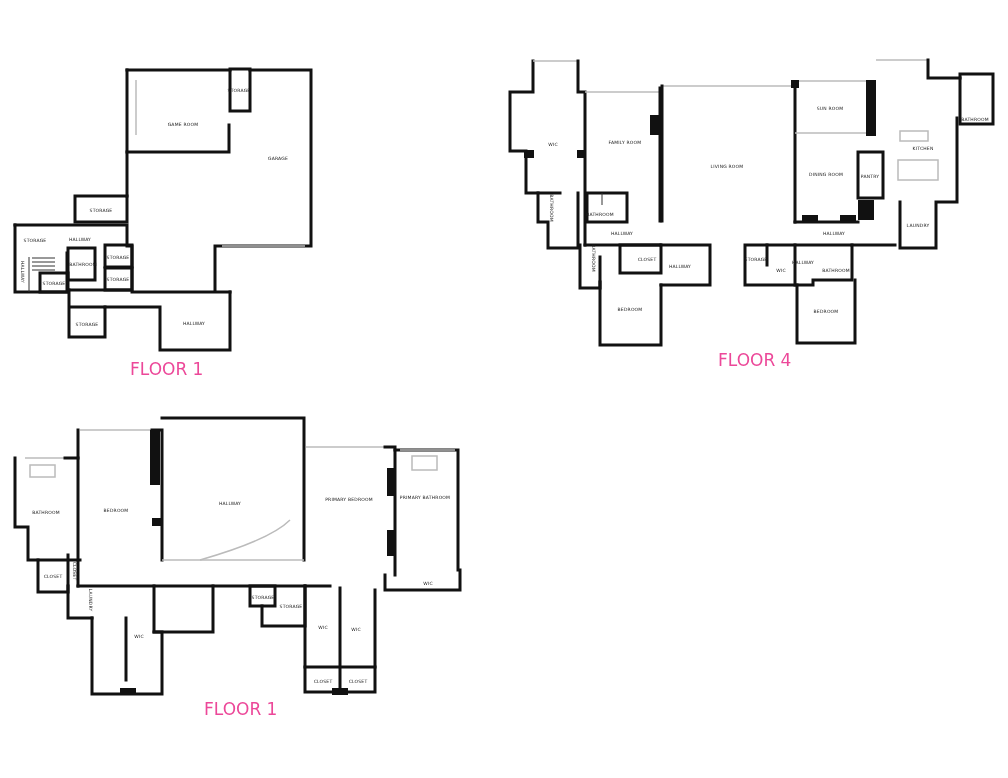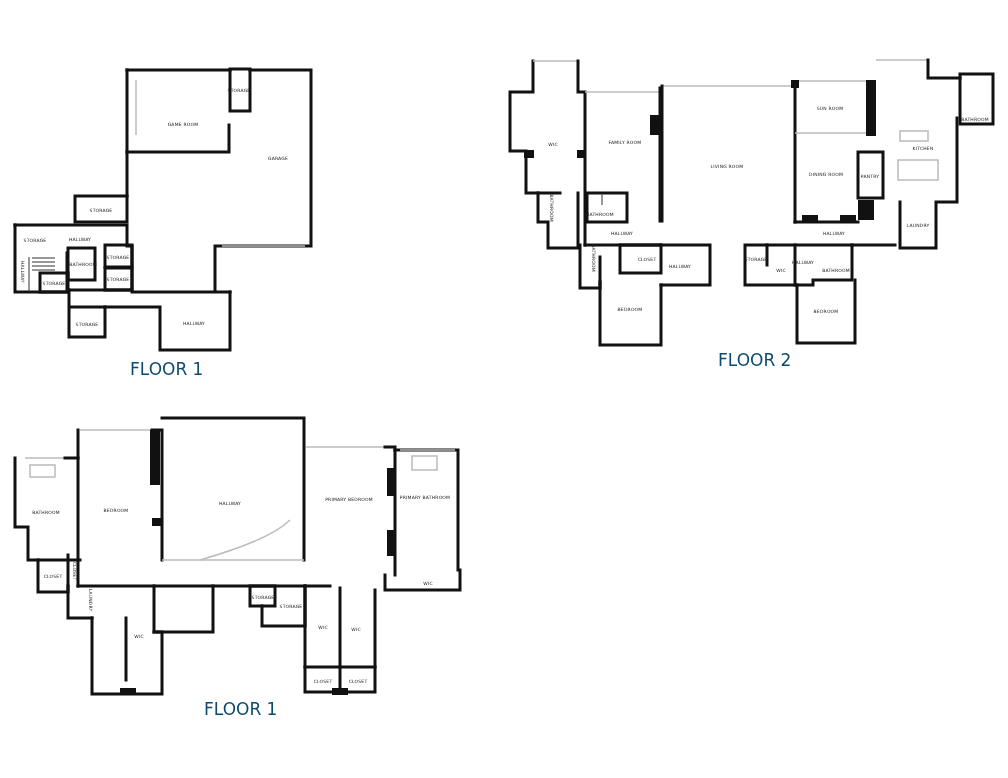--- a/index.html
+++ b/index.html
@@ -4,21 +4,21 @@
 <style>
   html,body{margin:0;padding:0;background:#ffffff;}
   body{width:1008px;height:778px;position:relative;overflow:hidden;font-family:"DejaVu Sans",sans-serif;}
   svg.plan{position:absolute;left:0;top:0;width:1008px;height:778px;}
   .w{stroke:#111;stroke-width:3;fill:none;stroke-linecap:square;}
   .t{stroke:#333;stroke-width:1;fill:none;}
   .g{stroke:#bbb;stroke-width:1.5;fill:none;}
   .blk{fill:#111;}
   .lbl{position:absolute;font-size:4.5px;color:#222;white-space:nowrap;transform:translate(-50%,-50%);letter-spacing:0.2px;}
   .lbl.v{transform:translate(-50%,-50%) rotate(90deg);}
-  .title{position:absolute;font-size:17px;color:#0c4a6e;white-space:nowrap;font-family:"DejaVu Sans",sans-serif;}
+  .title{position:absolute;font-size:17px;color:#ec4899;white-space:nowrap;font-family:"DejaVu Sans",sans-serif;}
 </style>
 </head>
 <body>
 
 <svg class="plan" viewBox="0 0 1008 778">
 
   <g>
 
     <polyline class="w" points="127,70 230,70"></polyline>
     <polyline class="w" points="250,70 311,70 311,246 215,246 215,291"></polyline>
@@ -181,21 +181,21 @@
 <div class="lbl" style="left:834px;top:233px">HALLWAY</div>
 <div class="lbl v" style="left:593px;top:258px">BATHROOM</div>
 <div class="lbl" style="left:647px;top:259px">CLOSET</div>
 <div class="lbl" style="left:680px;top:266px">HALLWAY</div>
 <div class="lbl" style="left:756px;top:259px">STORAGE</div>
 <div class="lbl" style="left:781px;top:270px">WIC</div>
 <div class="lbl" style="left:803px;top:262px">HALLWAY</div>
 <div class="lbl" style="left:836px;top:270px">BATHROOM</div>
 <div class="lbl" style="left:630px;top:309px">BEDROOM</div>
 <div class="lbl" style="left:826px;top:311px">BEDROOM</div>
-<div class="title" style="left:718px;top:350px">FLOOR 2</div>
+<div class="title" style="left:718px;top:350px">FLOOR 4</div>
 
 <div class="lbl" style="left:46px;top:512px">BATHROOM</div>
 <div class="lbl" style="left:116px;top:510px">BEDROOM</div>
 <div class="lbl" style="left:230px;top:503px">HALLWAY</div>
 <div class="lbl" style="left:349px;top:499px">PRIMARY BEDROOM</div>
 <div class="lbl" style="left:425px;top:497px">PRIMARY BATHROOM</div>
 <div class="lbl" style="left:53px;top:576px">CLOSET</div>
 <div class="lbl v" style="left:74px;top:571px">CLOSET</div>
 <div class="lbl v" style="left:90px;top:600px">LAUNDRY</div>
 <div class="lbl" style="left:139px;top:636px">WIC</div>

